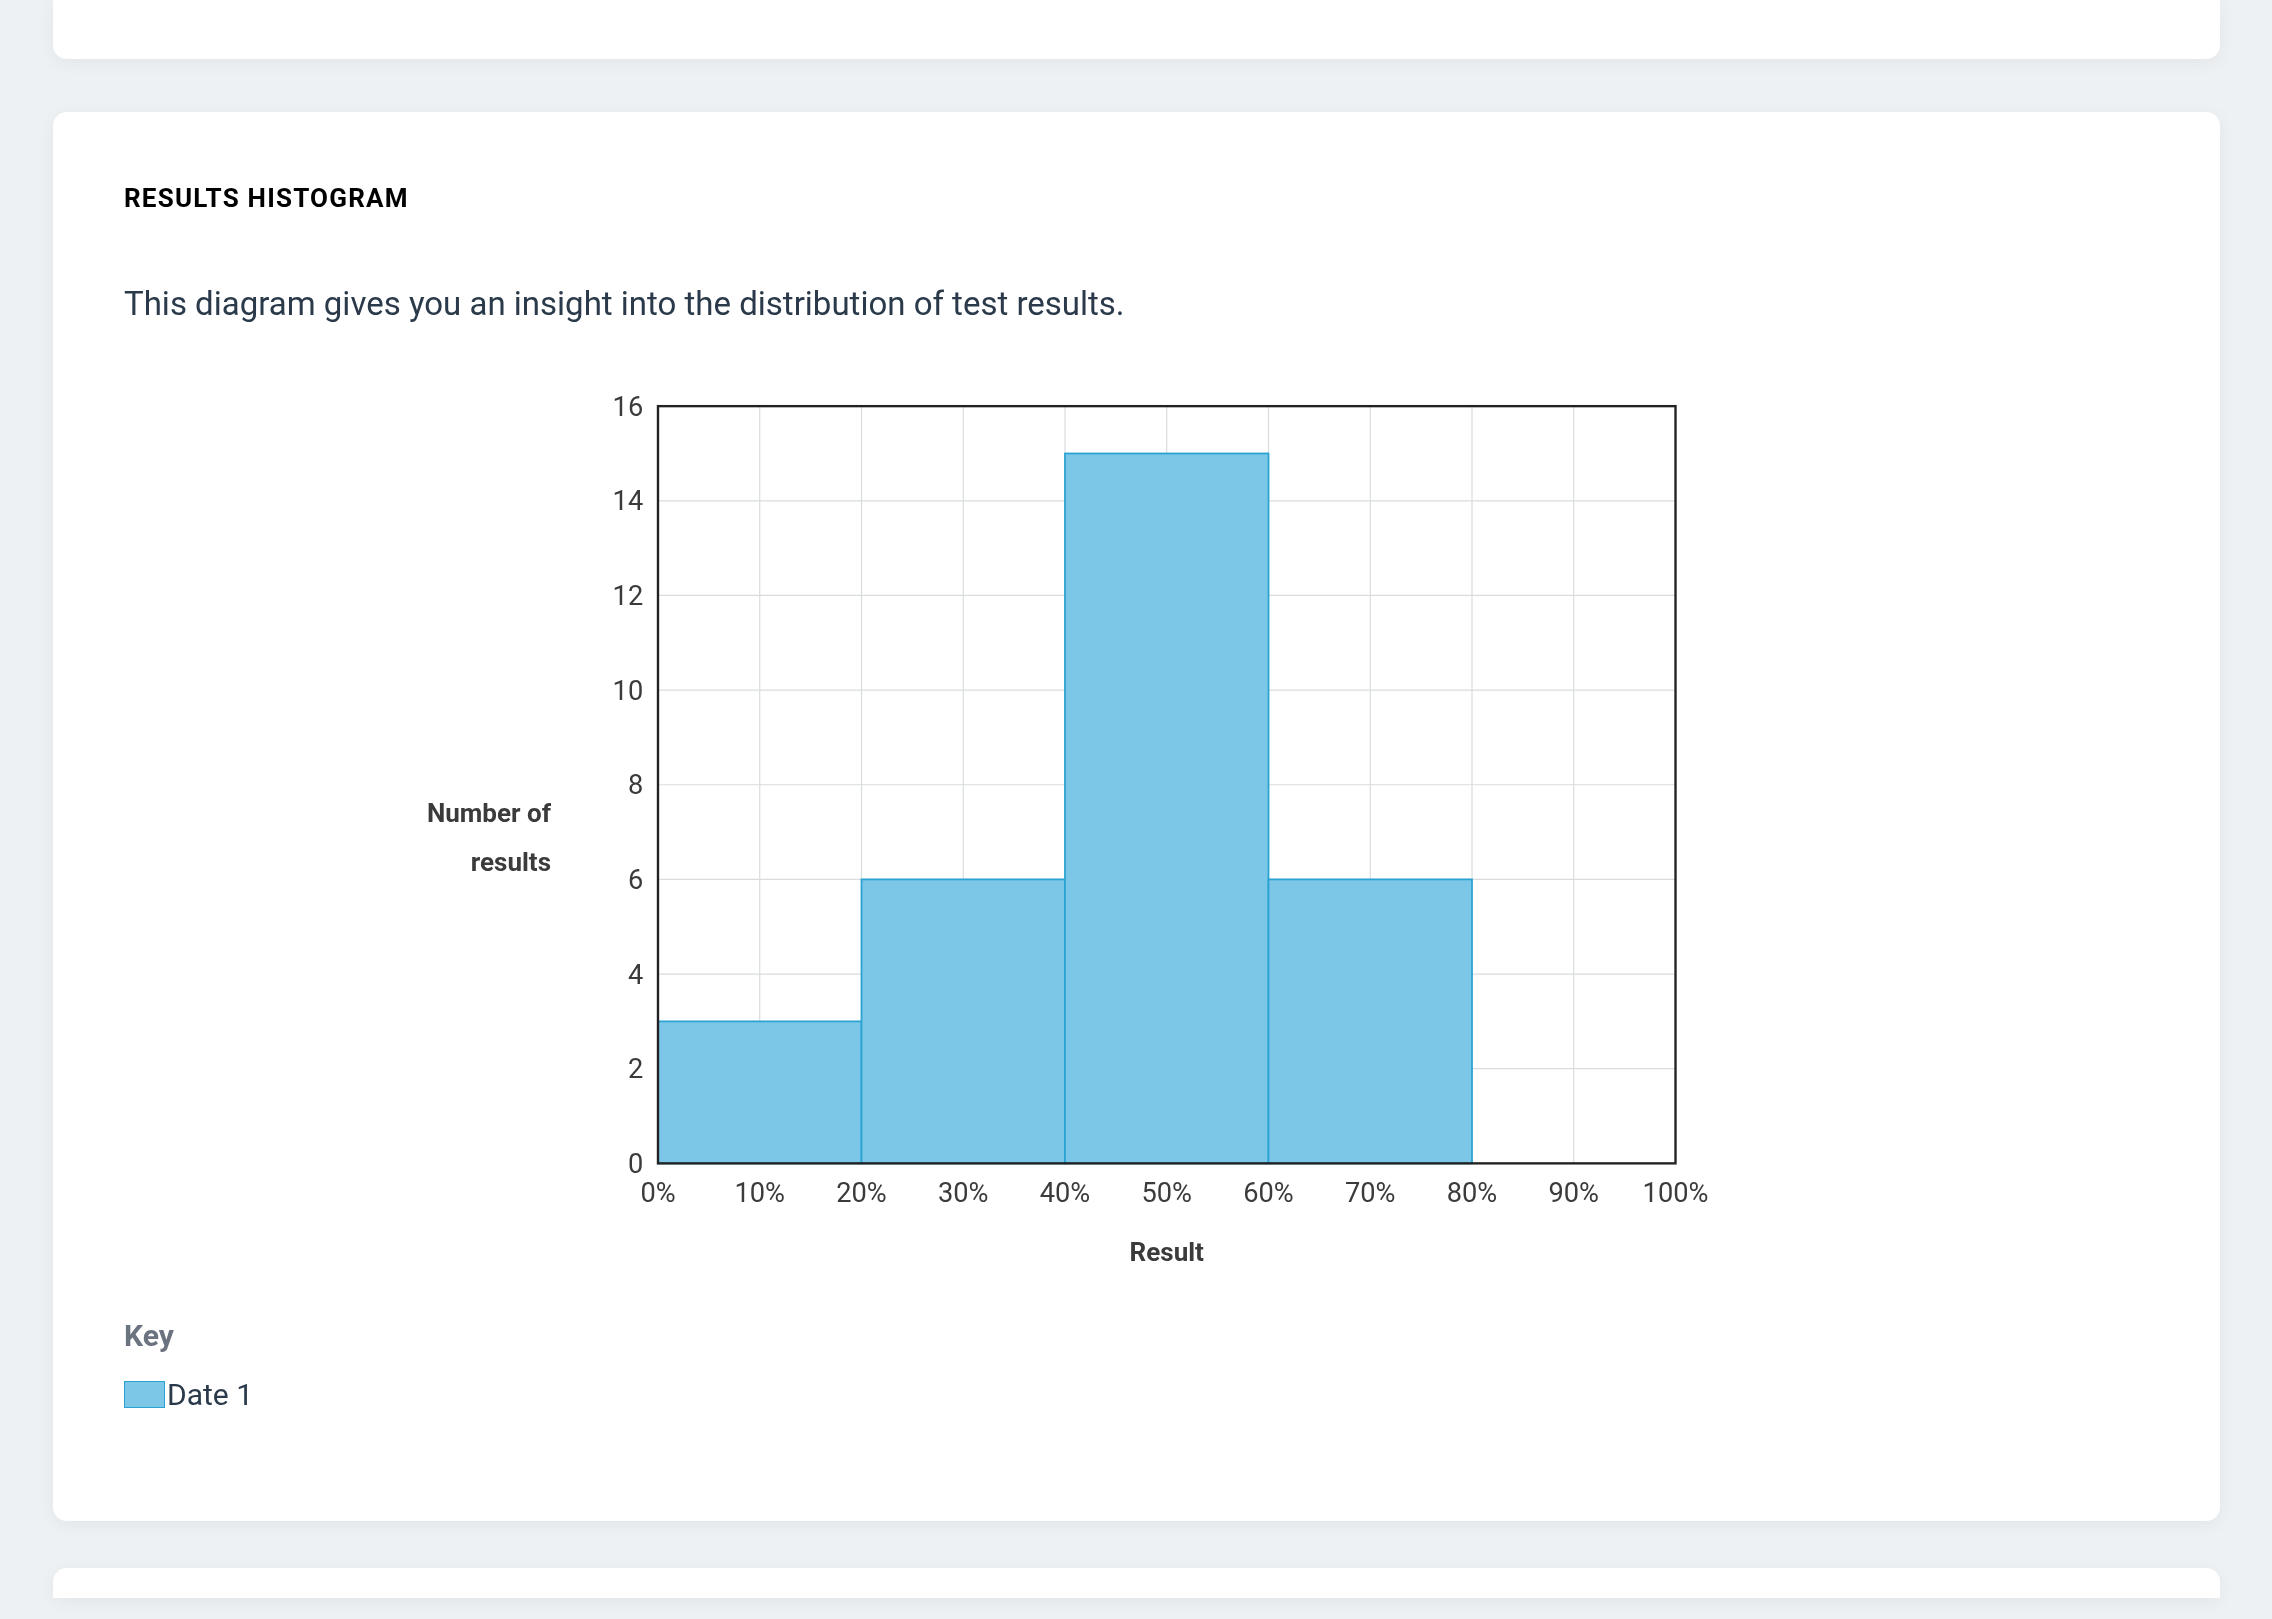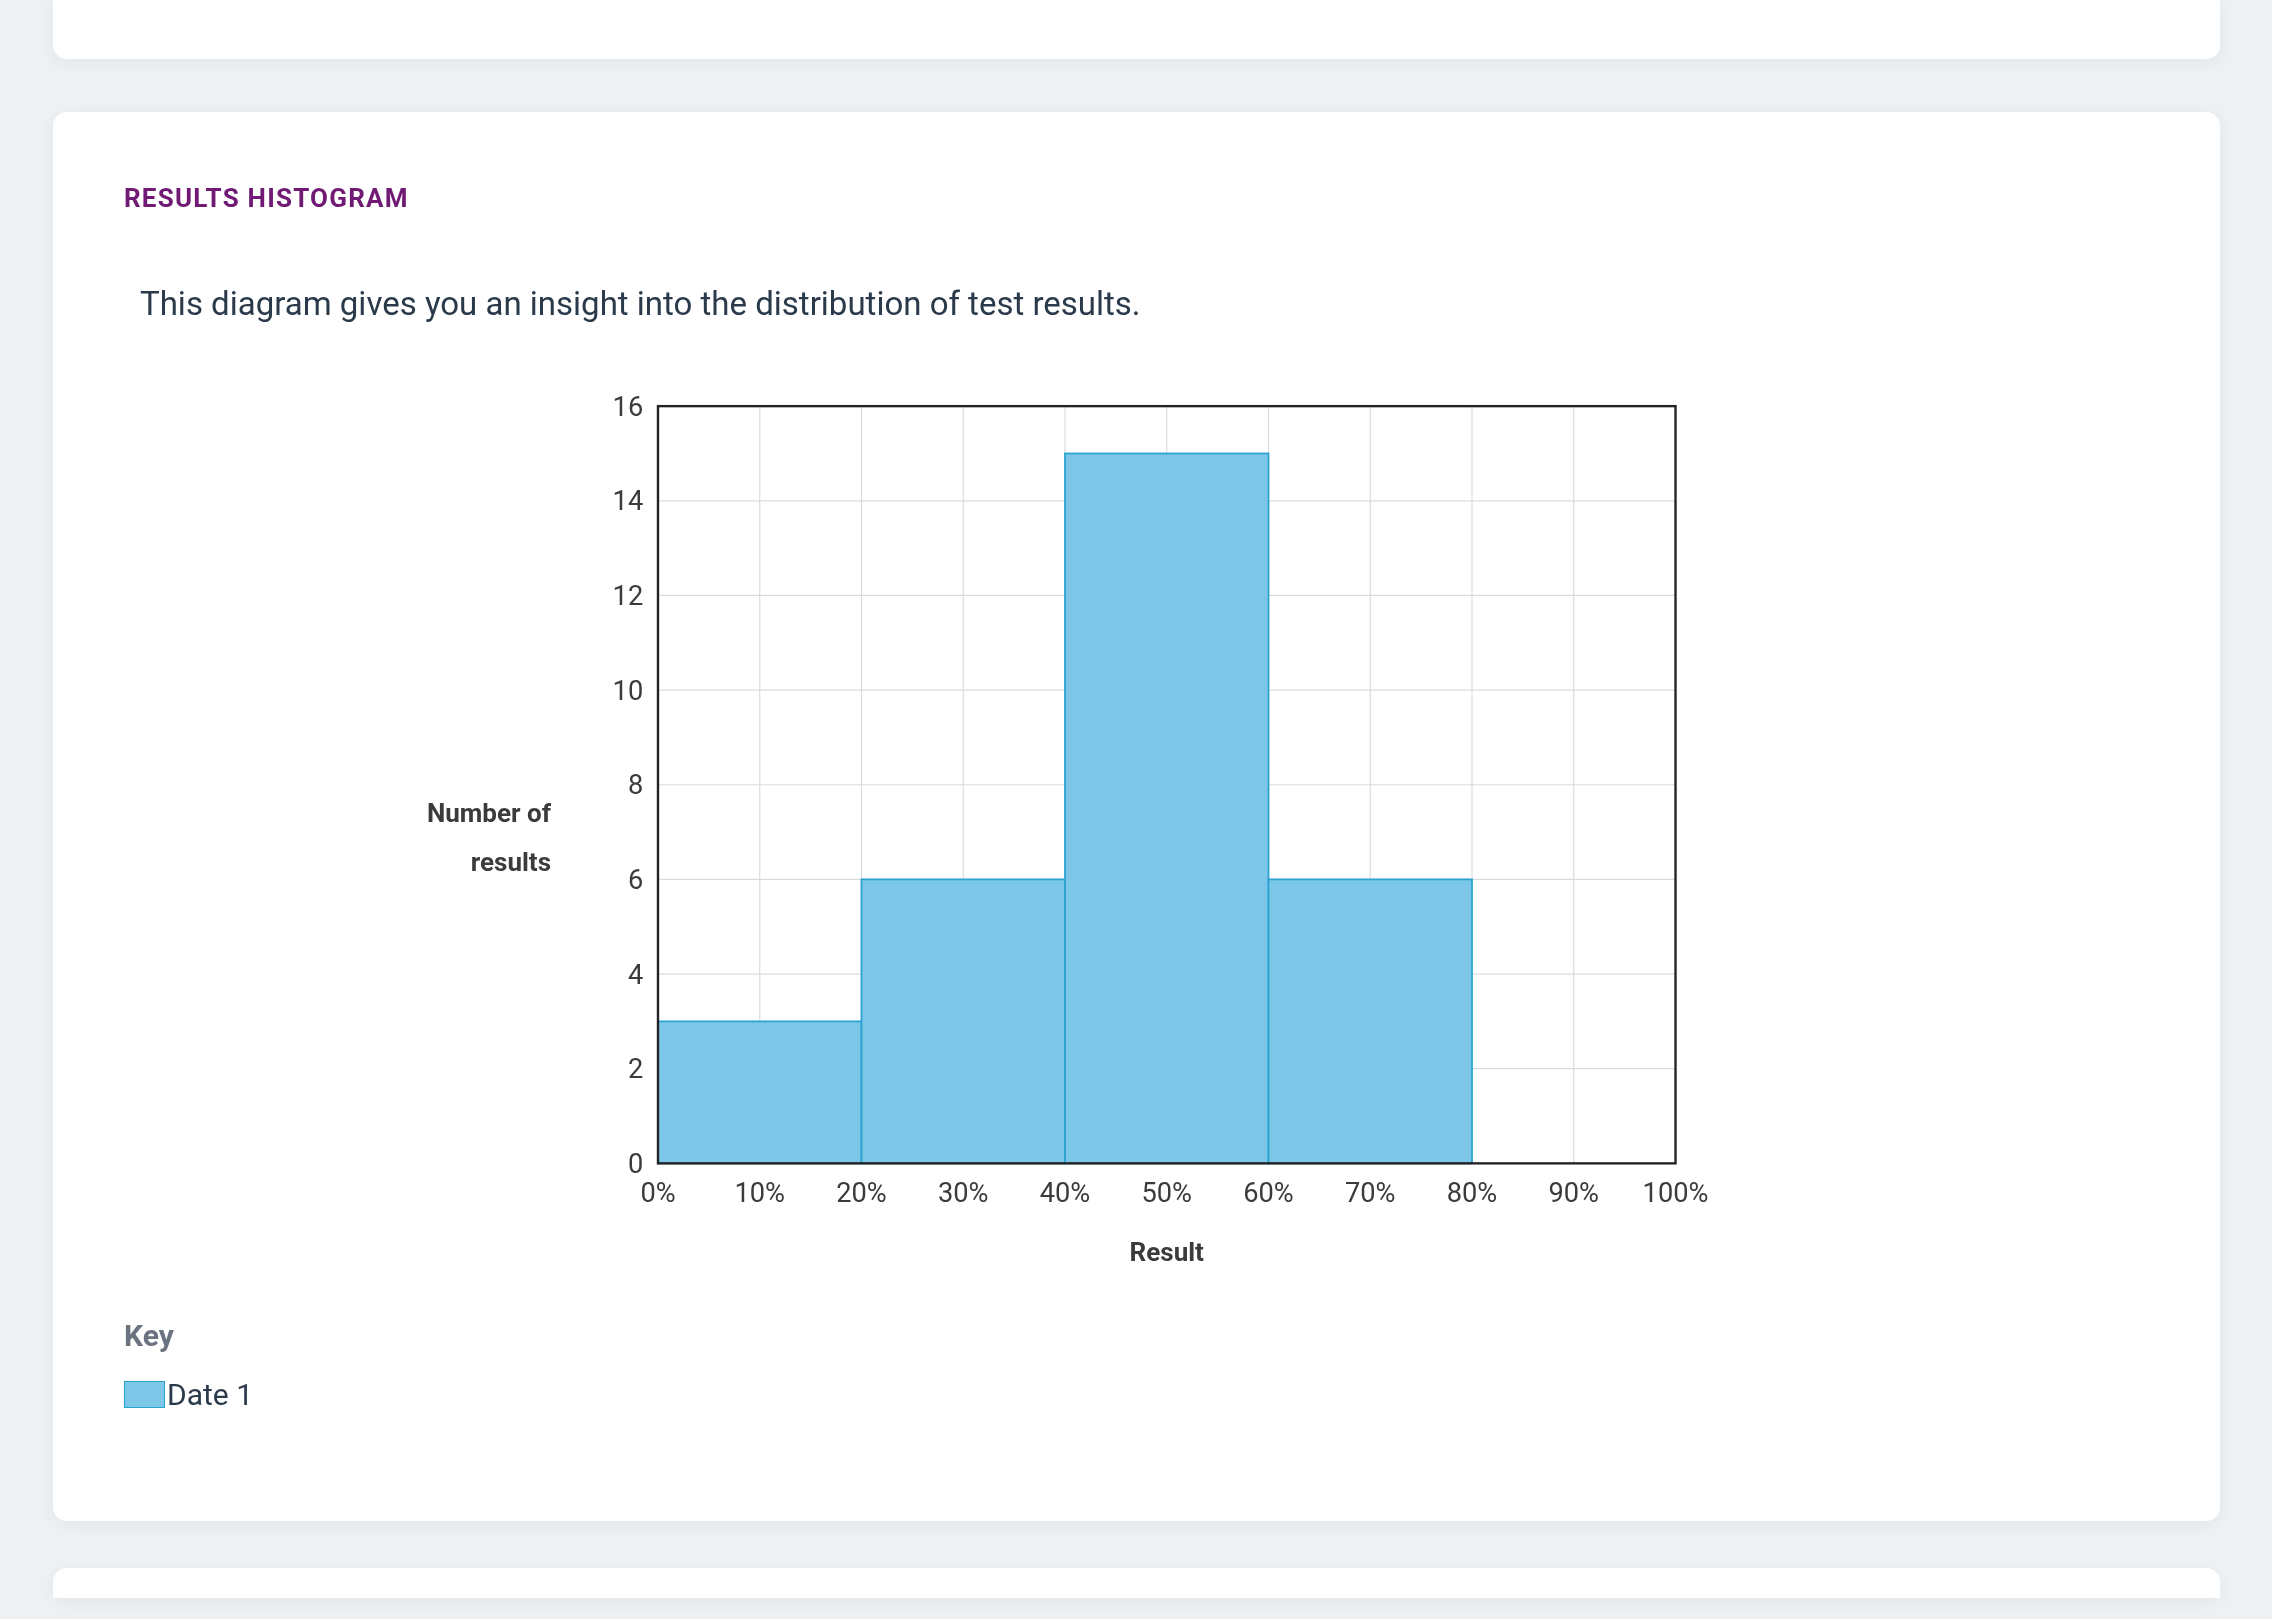--- a/index.html
+++ b/index.html
@@ -49,27 +49,27 @@
   .card.bottom-strip{
     height:30px;
     margin-top:47px;
     border-bottom-left-radius:0;
     border-bottom-right-radius:0;
   }
   .section-title{
     font-size:26px;
     font-weight:700;
     letter-spacing:1.2px;
-    color:#701a75;
+    color:#000000;
     margin:0 0 71px 0;
   }
   .section-desc{
     font-size:33px;
     color:#2a3a4a;
-    margin:0 0 71px 16px;
+    margin:0 0 71px 0;
   }
   .chart-wrap{
     display:flex;
     align-items:center;
     justify-content:flex-start;
     padding-left:249px;
   }
   .ylabel{
     font-size:26px;
     font-weight:700;

